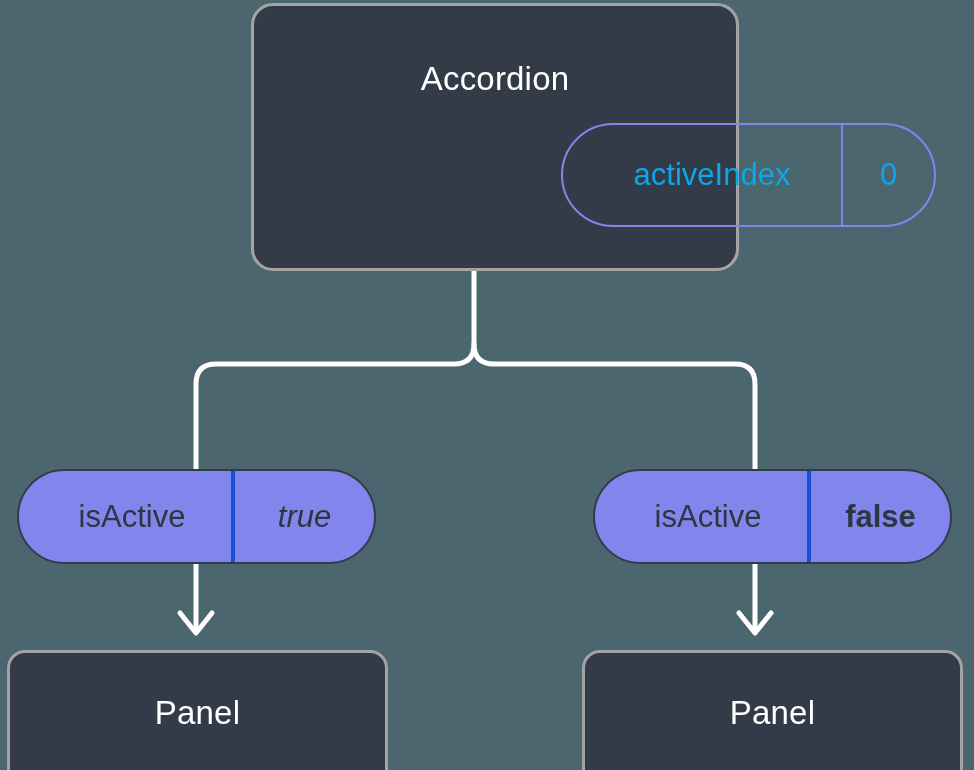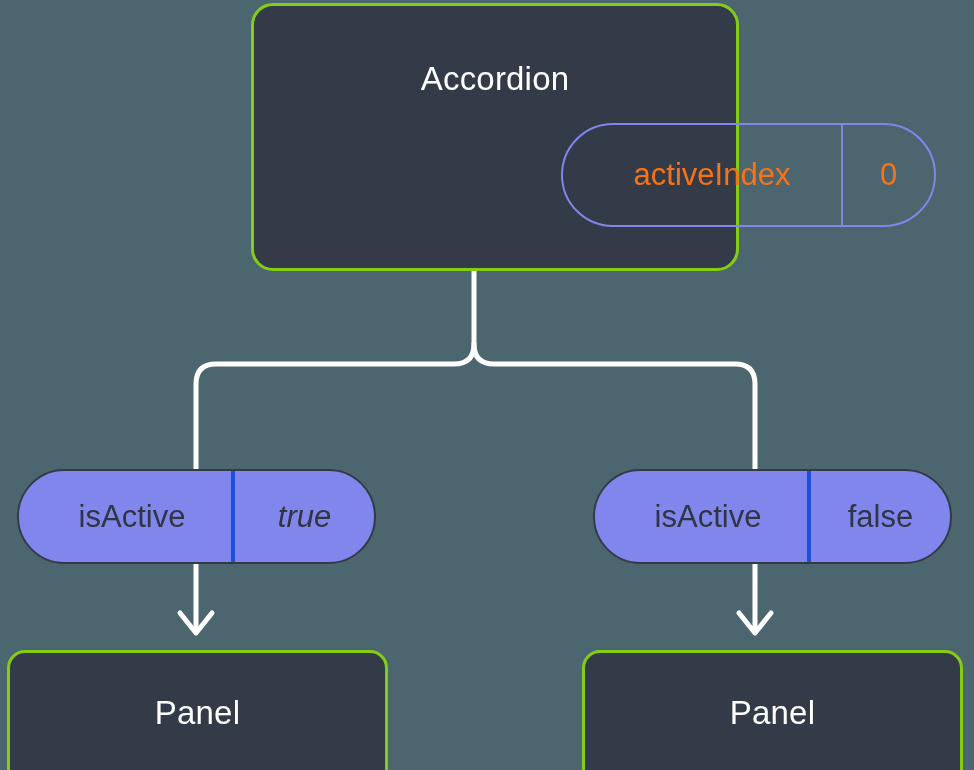--- a/index.html
+++ b/index.html
@@ -25,21 +25,21 @@
     top: 0;
     width: 974px;
     height: 770px;
     pointer-events: none;
   }
 
   
   .node-box {
     position: absolute;
     background: #343b48;
-    border: 3px solid #84cc16;
+    border: 3px solid #a3a3a3;
     border-radius: 18px;
     box-sizing: border-box;
   }
   #accordion-node {
     left: 251px;
     top: 3px;
     width: 488px;
     height: 268px;
     border-radius: 22px;
   }
@@ -70,21 +70,21 @@
     left: 307px;
     top: 117px;
     width: 375px;
     height: 104px;
   }
   .pill-outline .pill-key,
   .pill-outline .pill-val {
     display: flex;
     align-items: center;
     justify-content: center;
-    color: #f97316;
+    color: #0ea5e9;
     font-size: 31px;
     box-sizing: border-box;
   }
   .pill-outline .pill-key {
     width: 280px;
     border-right: 2px solid #8186ec;
     padding-left: 20px;
   }
   .pill-outline .pill-val {
     flex: 1 1 auto;
@@ -123,21 +123,21 @@
   #left-isactive-pill .pill-key { width: 216px; padding-left: 14px; }
   #left-isactive-pill .pill-val { flex: 1 1 auto; font-style: italic; }
 
   #right-isactive-pill {
     left: 593px;
     top: 469px;
     width: 359px;
     height: 95px;
   }
   #right-isactive-pill .pill-key { width: 216px; padding-left: 14px; }
-  #right-isactive-pill .pill-val { flex: 1 1 auto; }
+  #right-isactive-pill .pill-val { flex: 1 1 auto; font-weight: bold; }
 
   
   #left-panel-node {
     left: 7px;
     top: 650px;
     width: 381px;
     height: 140px;
   }
   #right-panel-node {
     left: 582px;

